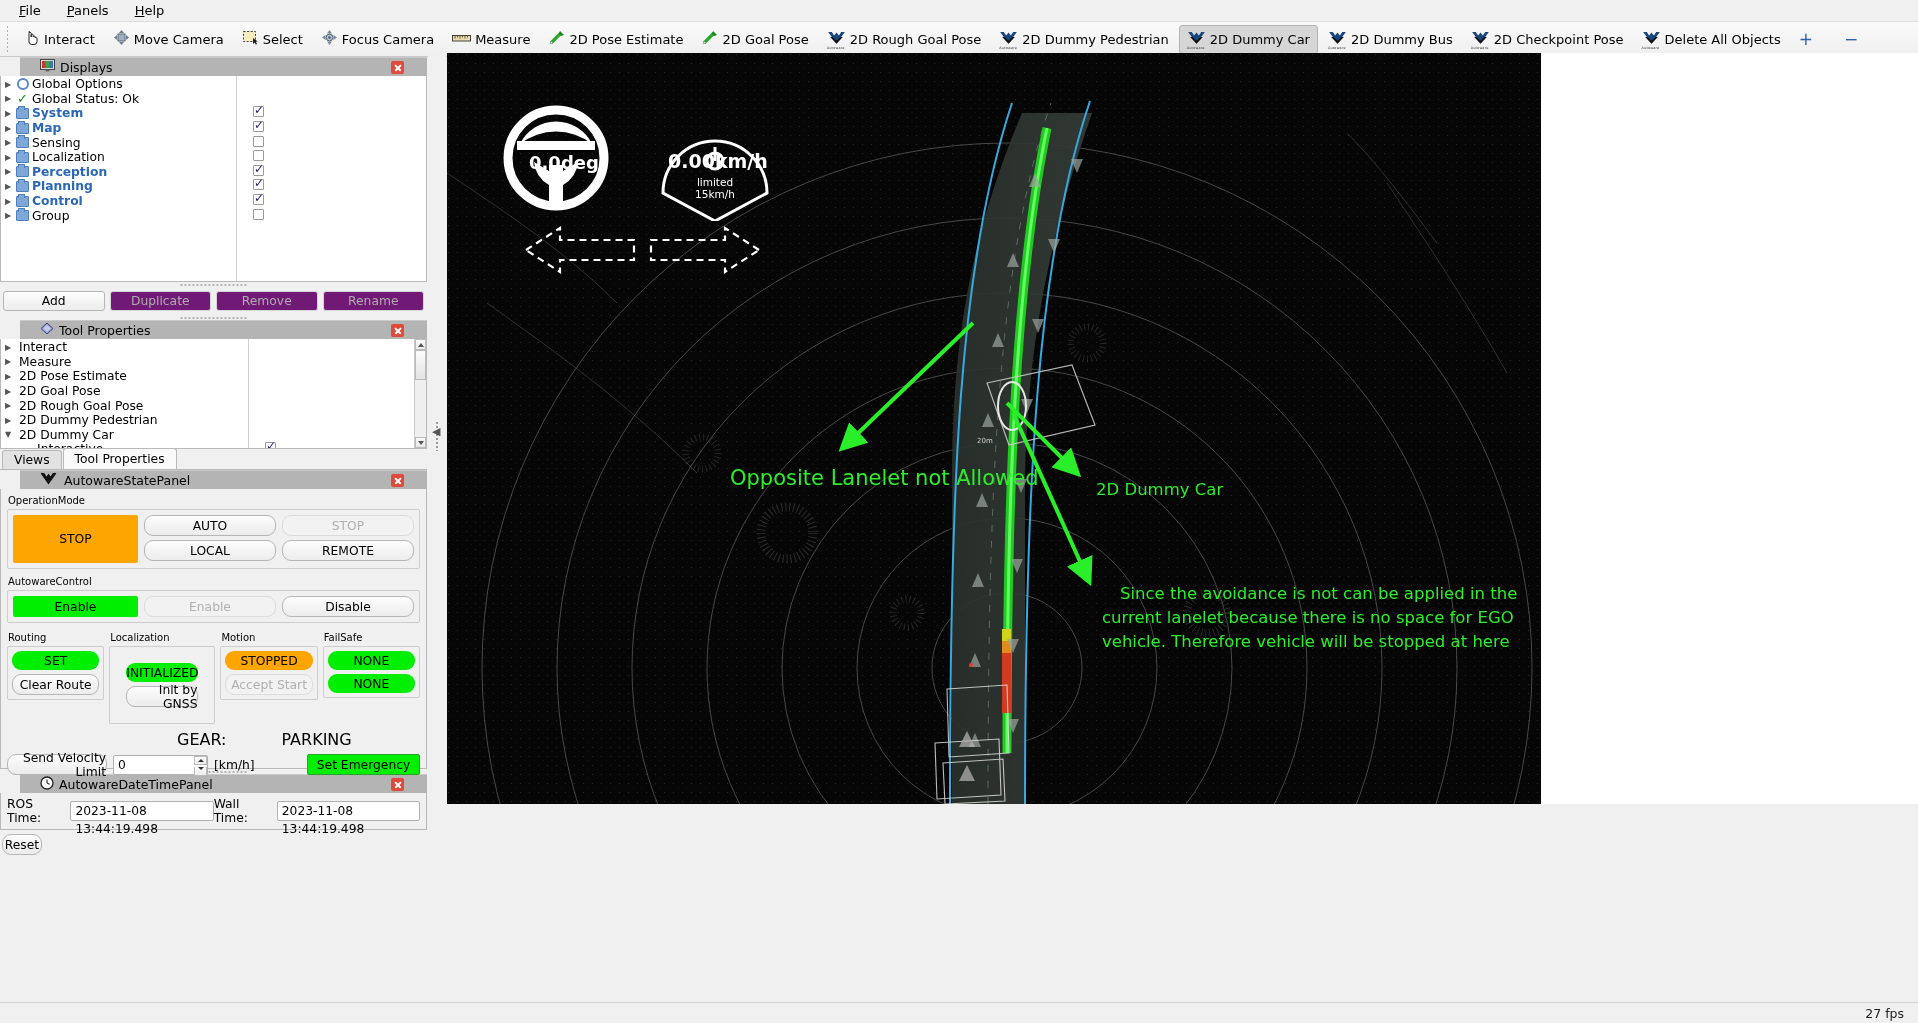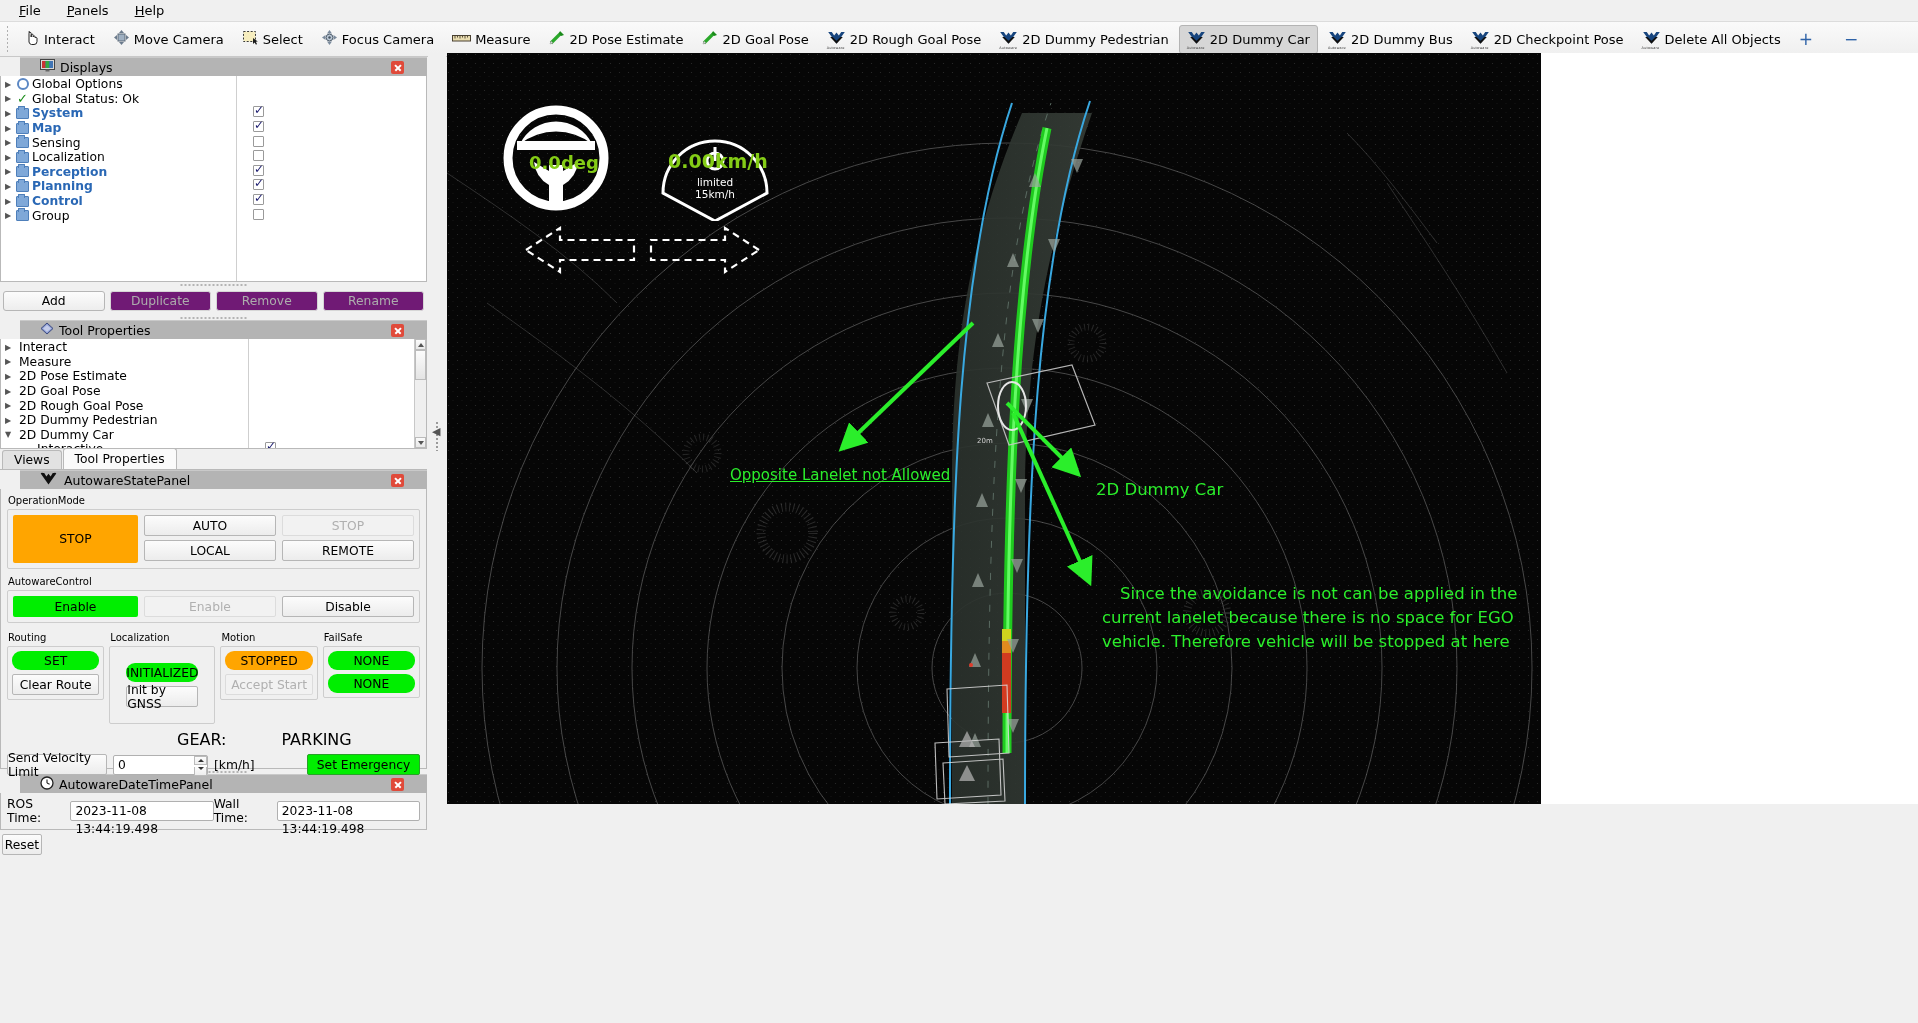--- a/index.html
+++ b/index.html
@@ -117,43 +117,43 @@
          border: 1px solid #b9b9b9; border-bottom: none; background: #e2e2e2;
          border-radius: 3px 3px 0 0; margin-right: 1px; }
   .tab.sel { background: #fafafa; height: 21px; line-height: 20px; }
 
   
   .sp { background: #f0f0f0; border: 1px solid #b9b9b9; border-top: none; padding: 4px 6px 2px 6px; }
   .sp .sect-lbl { font-size: 10px; margin: 2px 0 3px 1px; }
   .sp .group { border: 1px solid #cdcdcd; border-radius: 2px; padding: 5px; background: #f0f0f0; }
   .bigbtn { border-radius: 2px; display: flex; align-items: center; justify-content: center;
             font-size: 12.3px; color: #000; }
-  .pbtn { height: 21px; border: 1px solid #b6b6b6; border-radius: 2px;
+  .pbtn { height: 21px; border: 1px solid #b6b6b6; border-radius: 9px;
           background: linear-gradient(#fcfcfc, #ececec); display: flex;
-          align-items: center; justify-content: center; font-size: 12.3px; }
+          align-items: center; justify-content: center; font-size: 12.3px; text-align: right; }
   .pbtn.dis { color: #b0b0b0; background: #f2f2f2; border-color: #dcdcdc; }
   .statusbar { height: 19px; display: flex; align-items: center; justify-content: center;
                font-size: 12.3px; border-radius: 9px; }
 
   
   .field { background: #fff; border: 1px solid #b0b0b0; border-radius: 2px;
            height: 20px; line-height: 18px; padding: 0 4px; font-size: 12.3px; }
 
   
   .viewport { position: absolute; left: 447px; top: 53px; width: 1094px; height: 751px;
               background: #050505; overflow: hidden; }
   .vp-splitter { position: absolute; left: 428px; top: 53px; width: 18px; height: 770px; background: #f0f0f0; }
   .vp-splitter .dots { position: absolute; left: 7px; top: 368px; width: 4px; height: 30px;
     background-image: radial-gradient(circle, #9a9a9a 1px, transparent 1px);
     background-size: 4px 4px; }
   .vp-arrow { position: absolute; font-size: 11px; color: #555; }
 
   .annot { position: absolute; color: #2bee2b; font-size: 16.5px; white-space: pre;
            font-family: "DejaVu Sans", "Liberation Sans", sans-serif; }
-  .hud-txt { position: absolute; color: #84cc16; font-weight: bold; }
+  .hud-txt { position: absolute; color: #ffffff; font-weight: bold; }
 
   
   .statusbot { position: absolute; left: 0; bottom: 0; width: 1918px; height: 21px;
                background: #f0f0f0; border-top: 1px solid #d2d2d2;
                display: flex; align-items: center; justify-content: flex-end;
                padding-right: 14px; font-size: 12.5px; color: #222; }
   .rightstrip { position: absolute; right: 0; top: 53px; width: 377px; height: 751px; background: #fff; }
 </style>
 </head>
 <body>
@@ -745,24 +745,27 @@
       </svg>
     </div>
     <div style="position:absolute; left:200px; top:172px">
       <svg width="116" height="50" viewBox="0 0 116 50">
         <polygon points="112,25 78,3 78,15 4,15 4,35 78,35 78,47" fill="none" stroke="#ffffff" stroke-width="2.2" stroke-dasharray="7 5"></polygon>
       </svg>
     </div>
 
     
     <div id="annots">
-        <div class="annot" style="left: 283px; top: 413px; font-size: 15px; color: rgb(43, 238, 43); text-decoration: underline;">Opposite Lanelet not Allowed</div>
+        <div class="annot" style="left: 283px; top: 413px; font-size: 21px; color: rgb(43, 238, 43);">Opposite Lanelet not Allowed</div>
         <div class="annot" style="left: 649px; top: 427px; font-size: 16.5px; color: rgb(43, 238, 43);">2D Dummy Car</div>
         <div class="annot" style="left: 673px; top: 531px; font-size: 16.5px; color: rgb(43, 238, 43);">Since the avoidance is not can be applied in the</div>
         <div class="annot" style="left: 655px; top: 555px; font-size: 16.5px; color: rgb(43, 238, 43);">current lanelet because there is no space for EGO</div>
         <div class="annot" style="left: 655px; top: 579px; font-size: 16.5px; color: rgb(43, 238, 43);">vehicle. Therefore vehicle will be stopped at here</div>
       </div>
   </div>
 
   <div class="rightstrip"></div>
 
+  <div class="statusbot">
+    <span>27 fps</span>
+  </div>
 
 </div>
 
 </body></html>

